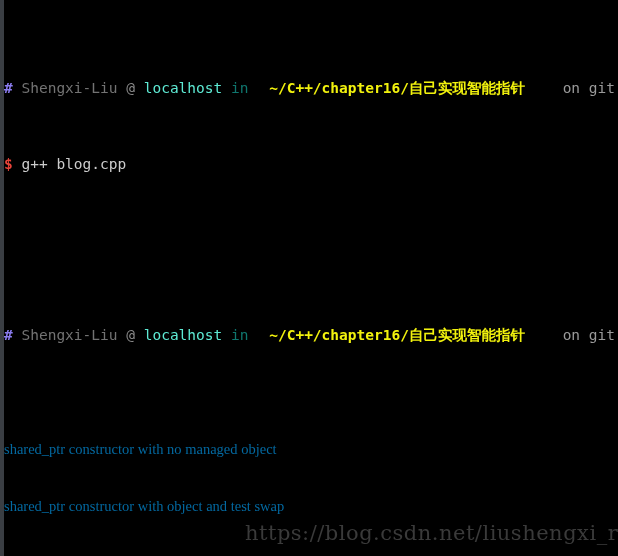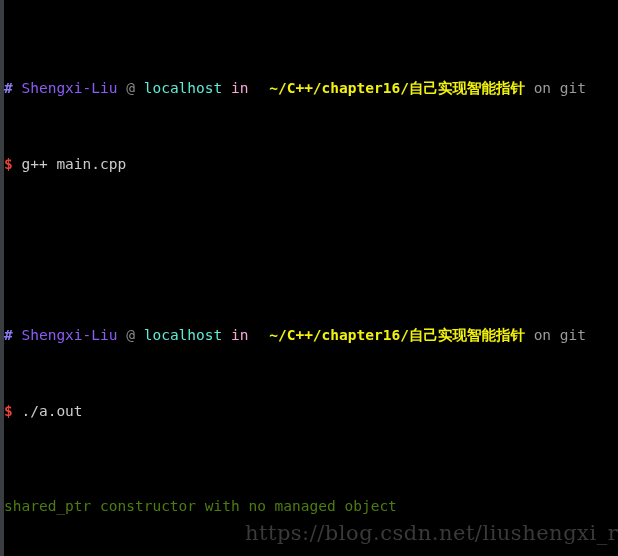--- a/index.html
+++ b/index.html
@@ -45,29 +45,29 @@
   }
   .line {
     height: 19px;
     white-space: pre;
     overflow: hidden;
   }
   .blank { height: 19px; }
 
   
   .tok-hash   { color: #8b7cf0; font-weight: bold; }
-  .tok-user   { color: #8b5cf6; text-align: right; }
+  .tok-user   { color: #737373; text-align: right; }
   .tok-at     { color: #8a8a8a; }
   .tok-host   { color: #5eead4; }
-  .tok-in     { color: #f9a8d4; }
+  .tok-in     { color: #0f766e; }
   .tok-path   { color: #f2f20d; font-weight: bold; margin-left: 12px; }
-  .tok-git    { color: #9a9a9a; }
+  .tok-git    { color: #9a9a9a; margin-left: 29px; }
   .tok-dollar { color: #e8443a; font-weight: bold; }
   .tok-cmd    { color: #cccccc; }
-  .tok-out    { color: #4d7c0f; }
+  .tok-out    { color: #0369a1; font-family: Liberation Serif, serif; }
 
   #watermark {
     position: absolute;
     left: 245px;
     top: 524px;
     font-family: "DejaVu Serif", "Liberation Serif", serif;
     font-size: 21px;
     letter-spacing: 0.5px;
     color: #3a3a3a;
     white-space: pre;
@@ -81,28 +81,27 @@
 
   <div id="scrollbar-track">
     <div id="scrollbar-thumb"></div>
   </div>
 
   <div id="screen">
 
     
     <div class="line"><span class="tok-hash">#</span><span> </span><span class="tok-user">Shengxi-Liu</span><span> </span><span class="tok-at">@</span><span> </span><span class="tok-host">localhost</span><span> </span><span class="tok-in">in</span><span> </span><span class="tok-path">~/C++/chapter16/自己实现智能指针</span><span> </span><span class="tok-git">on git</span></div>
 
-    <div class="line"><span class="tok-dollar">$</span><span> </span><span class="tok-cmd">g++ main.cpp</span></div>
+    <div class="line"><span class="tok-dollar">$</span><span> </span><span class="tok-cmd">g++ blog.cpp</span></div>
 
     <div class="blank"></div>
 
     
     <div class="line"><span class="tok-hash">#</span><span> </span><span class="tok-user">Shengxi-Liu</span><span> </span><span class="tok-at">@</span><span> </span><span class="tok-host">localhost</span><span> </span><span class="tok-in">in</span><span> </span><span class="tok-path">~/C++/chapter16/自己实现智能指针</span><span> </span><span class="tok-git">on git</span></div>
 
-    <div class="line"><span class="tok-dollar">$</span><span> </span><span class="tok-cmd">./a.out</span></div>
 
     
     <div class="line tok-out">shared_ptr constructor with no managed object</div>
     <div class="line tok-out">shared_ptr constructor with object and test swap</div>
     
     
     
     
     
     

